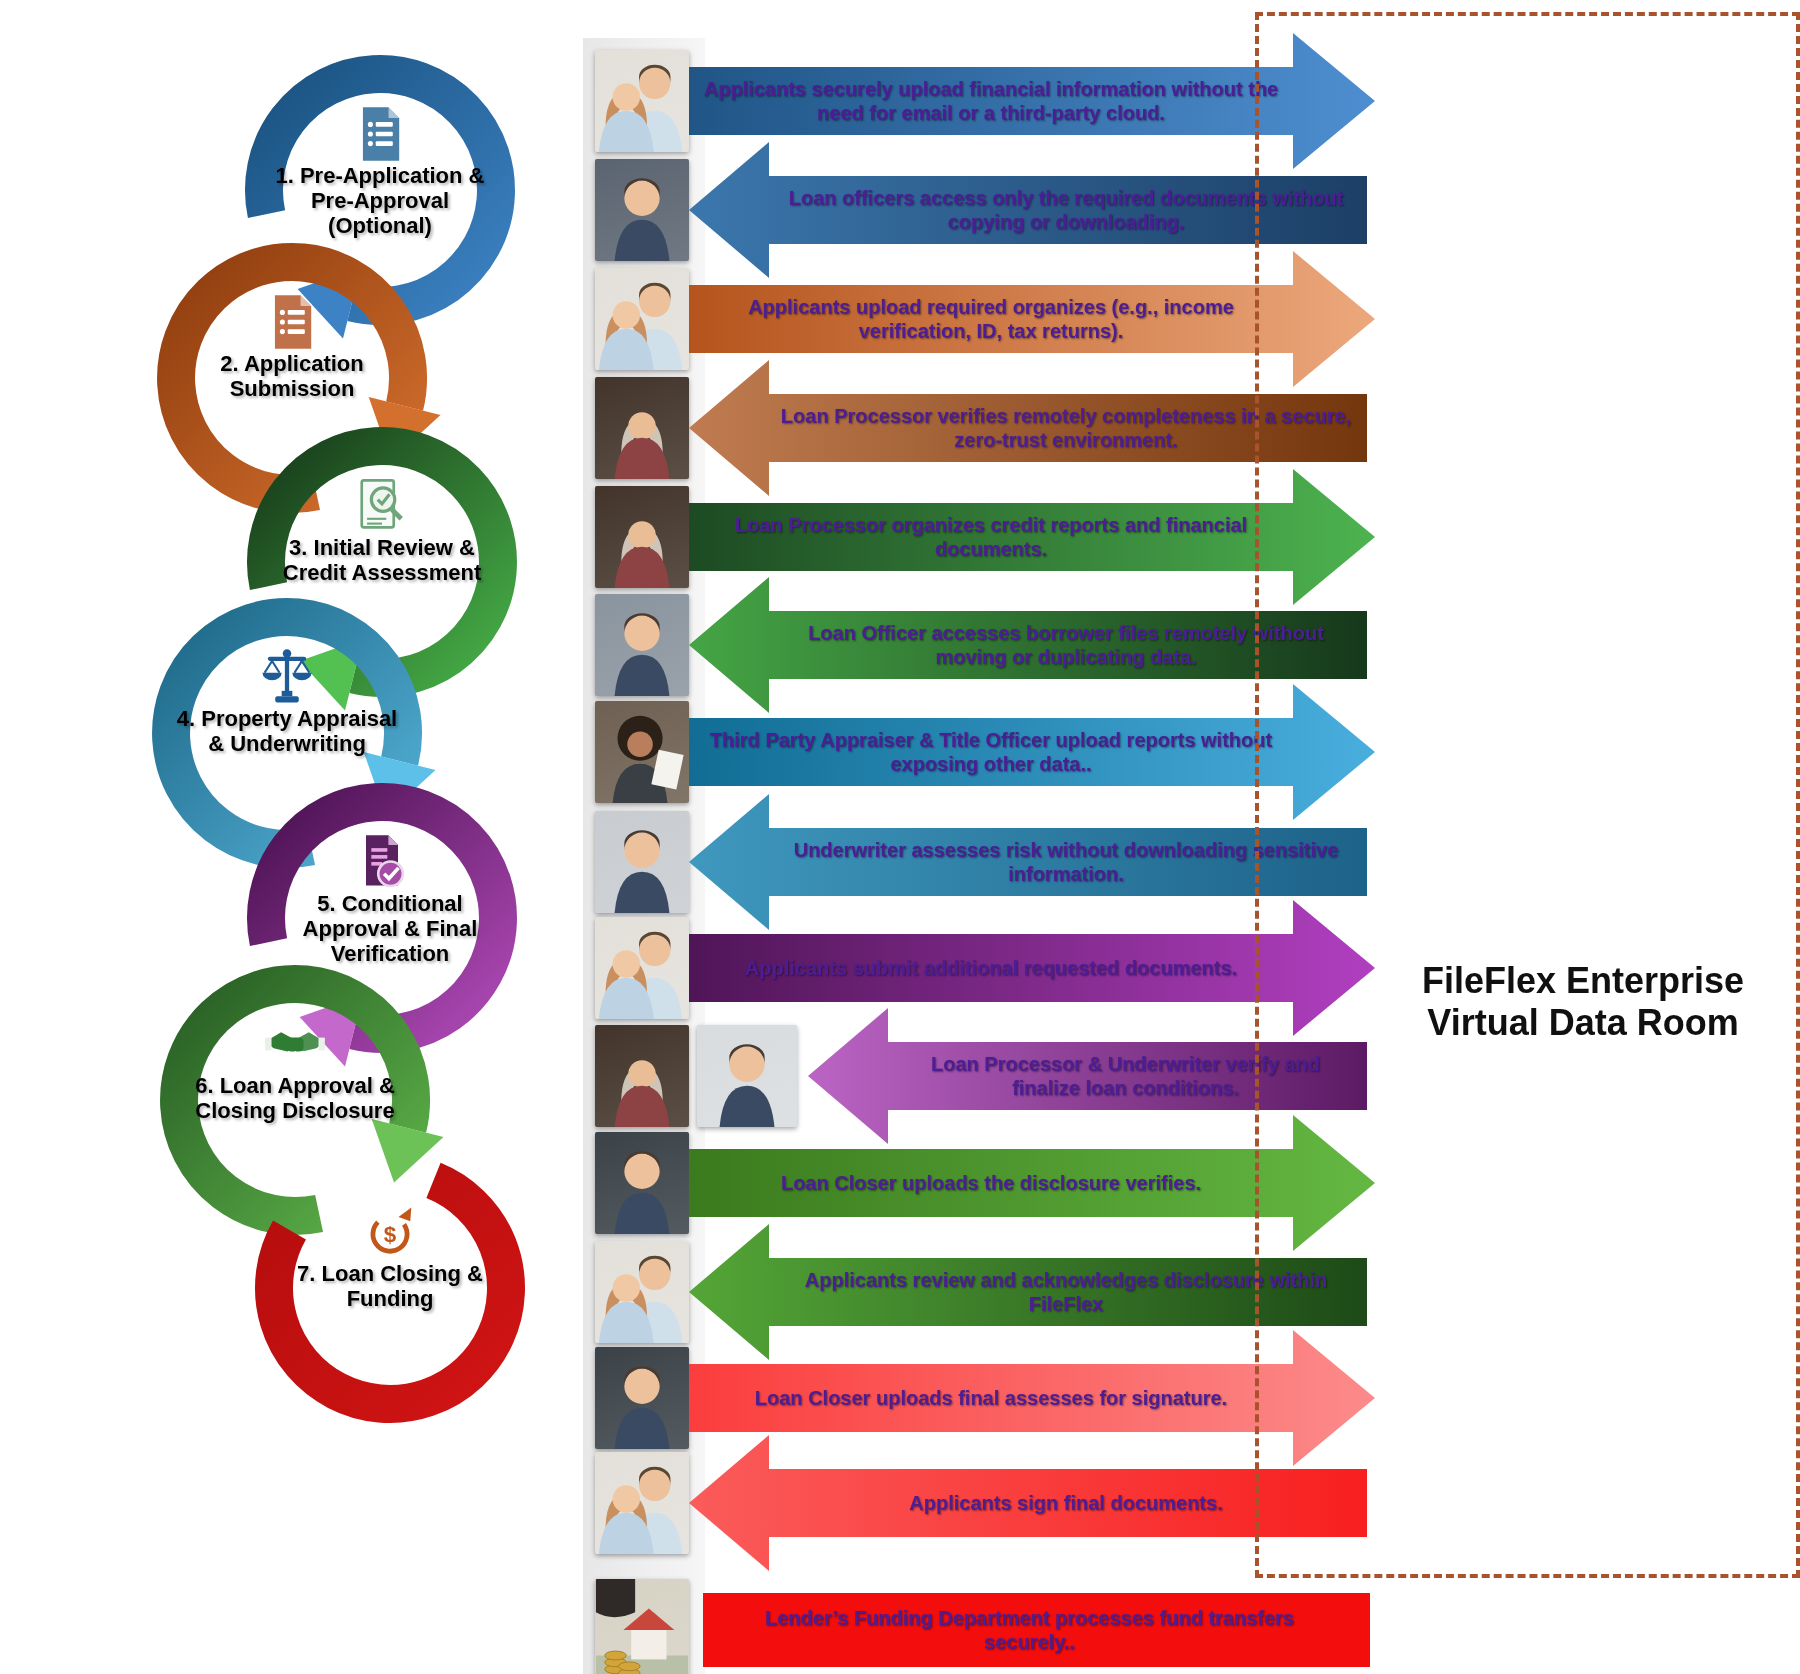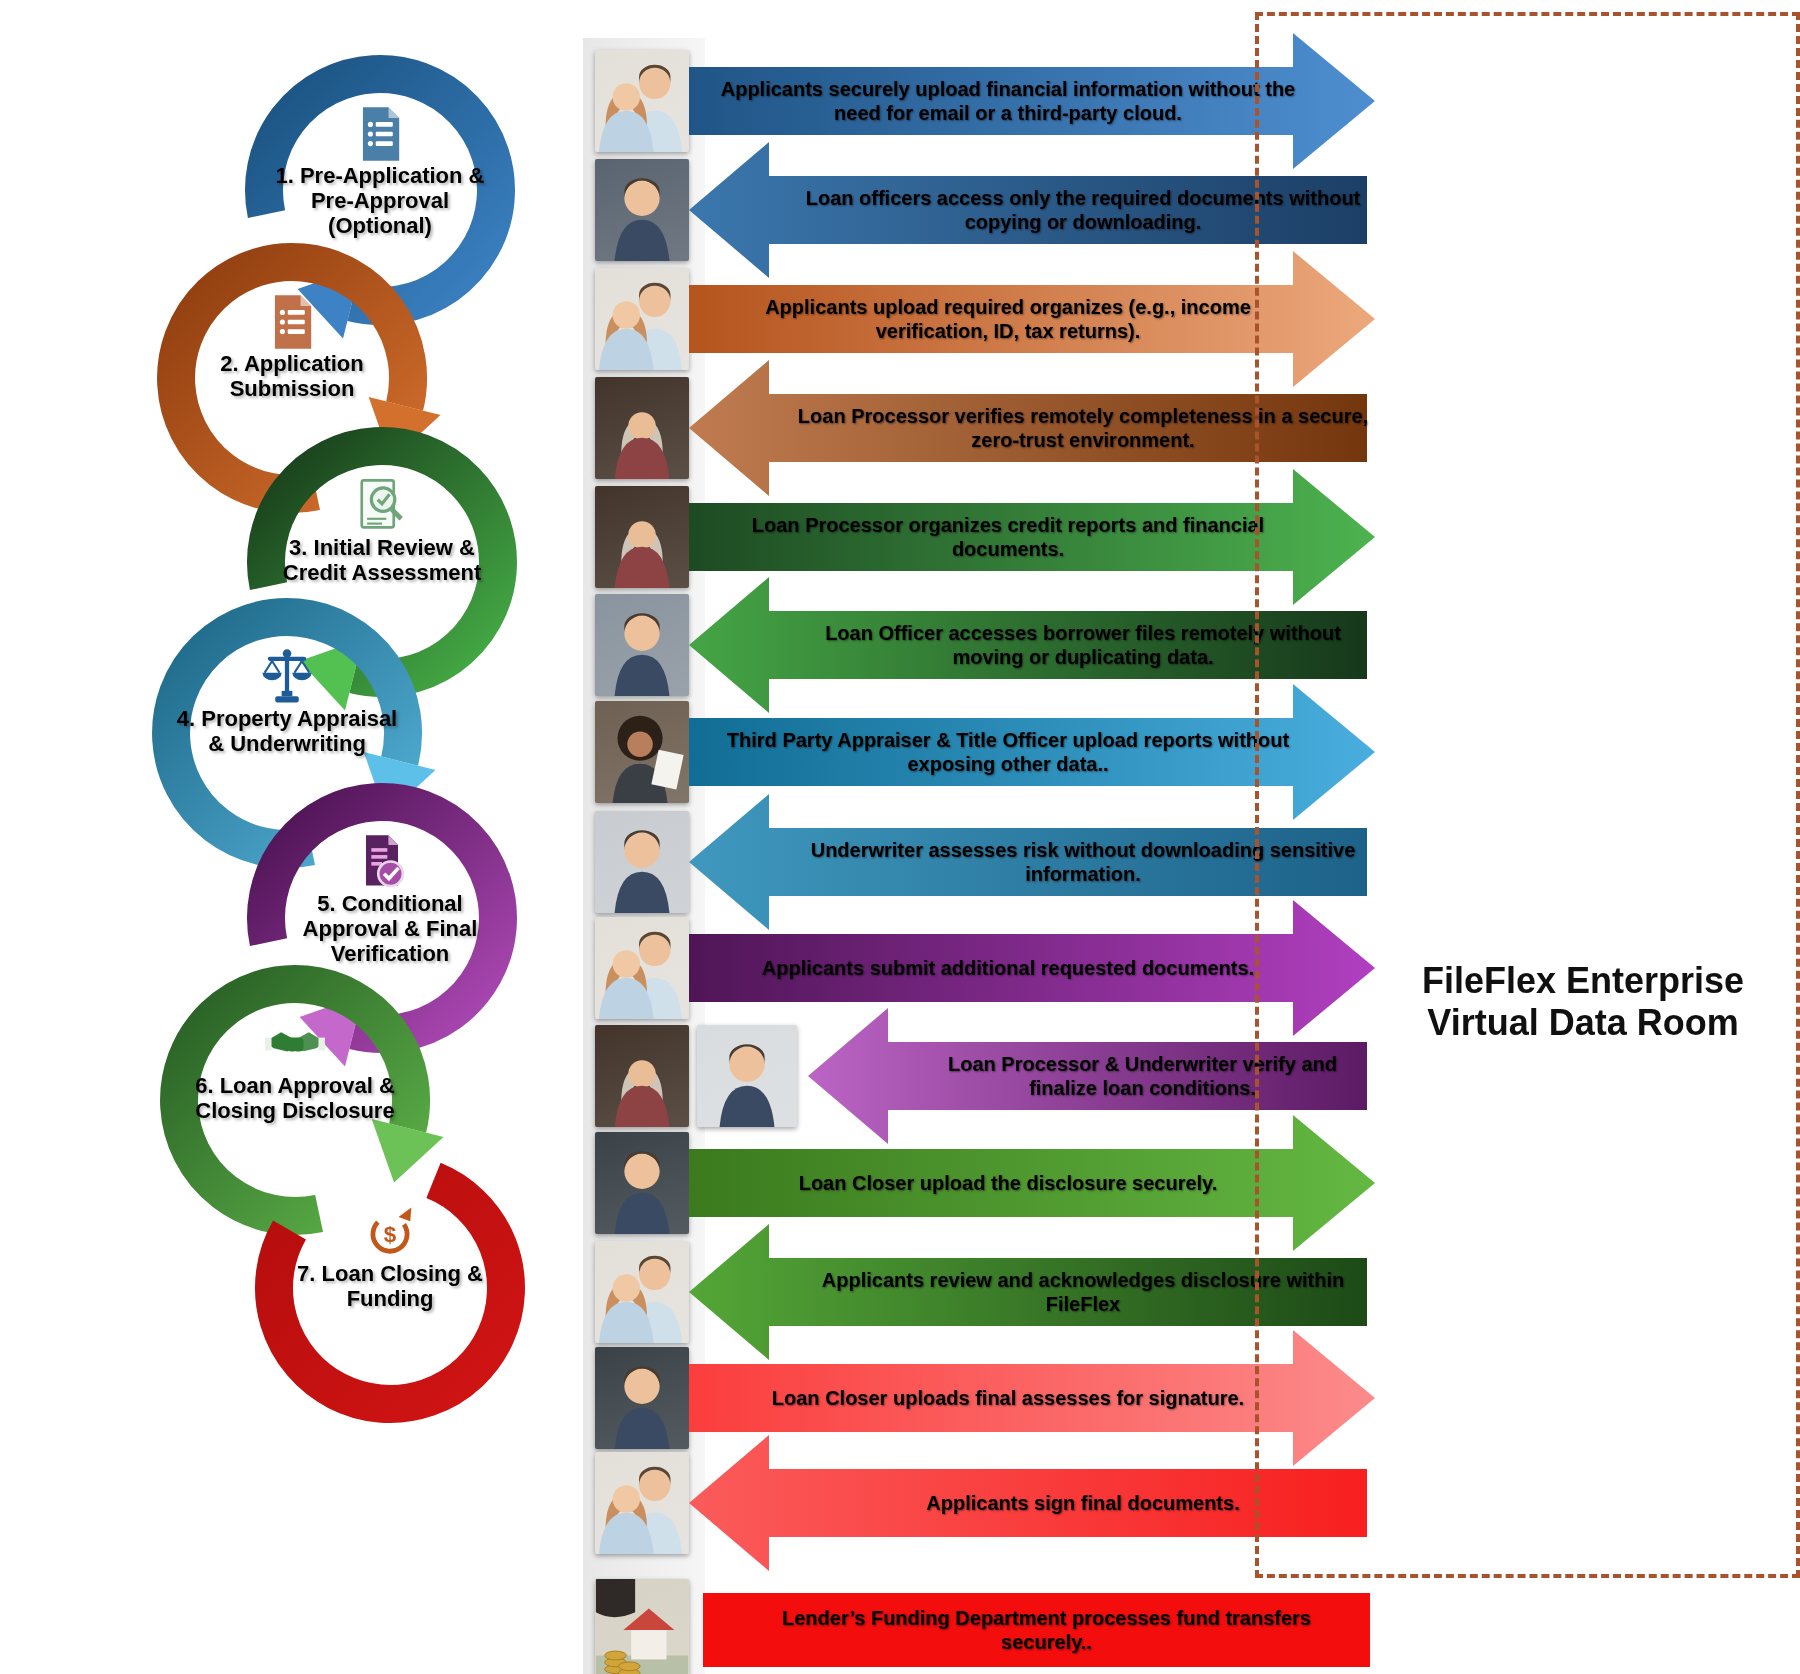--- a/index.html
+++ b/index.html
@@ -9,22 +9,22 @@
               background:linear-gradient(90deg,#e7e7e7,#f6f6f6);}
   .step-circle{position:absolute;width:300px;height:300px;}
   .step-circle svg{position:absolute;left:0;top:0;}
   .step-icon{position:absolute;width:64px;height:64px;}
   .step-label{position:absolute;width:236px;text-align:center;font-weight:bold;font-size:22px;
               color:#000000;line-height:1.13;text-shadow:2px 2px 3px rgba(0,0,0,0.30);}
   .photo{position:absolute;overflow:hidden;border-radius:2px;box-shadow:0 2px 5px rgba(0,0,0,.35);}
   .arrow-svg{position:absolute;}
   .arrow-rect{position:absolute;}
   .arrow-text{position:absolute;display:flex;align-items:center;justify-content:center;
-              text-align:center;color:#000000;font-weight:bold;font-size:20px;line-height:1.22;
-              text-shadow:1px 1px 2px rgba(0,0,0,.45);margin-left:17px;}
+              text-align:center;color:#4c1d95;font-weight:bold;font-size:20px;line-height:1.22;
+              text-shadow:1px 1px 2px rgba(0,0,0,.45);}
   .dashed-box{position:absolute;left:1255px;top:12px;width:537px;height:1558px;
               border:4px dashed #a8532c;z-index:6;pointer-events:none;}
   .logo{position:absolute;left:1437px;top:658px;width:276px;height:278px;border-radius:58px;
         background:linear-gradient(180deg,#f89d3e 0%,#ef7e17 55%,#e66a08 100%);
         box-shadow:0 12px 22px rgba(0,0,0,.28);z-index:4;text-align:center;}
   .logo .flx{margin-top:18px;font-size:124px;font-weight:bold;letter-spacing:-5px;color:#fff;
              line-height:1.05;text-shadow:0 5px 9px rgba(90,40,0,.35);}
   .logo .flx .x{color:#f9b97f;}
   .logo .enterprise{font-size:38px;color:#fff;margin-top:-10px;letter-spacing:1px;
                     text-shadow:0 3px 6px rgba(90,40,0,.30);}
@@ -402,21 +402,21 @@
         </svg></div>
       <svg width="686" height="136" viewBox="0 0 686 136" class="arrow-svg" style="left: 689px; top: 1115px;">
         <defs>
           <linearGradient id="rowgrad10" x1="0" y1="0" x2="1" y2="0">
             <stop offset="0%" stop-color="#3b7a1e"></stop>
             <stop offset="100%" stop-color="#64b842"></stop>
           </linearGradient>
         </defs>
         <polygon points="0,34 604,34 604,0 686,68 604,136 604,102 0,102" fill="url(#rowgrad10)"></polygon>
       </svg>
-      <div class="arrow-text" style="left: 703px; top: 1143px; width: 576px; height: 80px;">Loan Closer upload the disclosure securely.</div>
+      <div class="arrow-text" style="left: 703px; top: 1143px; width: 576px; height: 80px;">Loan Closer uploads the disclosure verifies.</div>
       <div class="photo" style="left: 595px; top: 1241px; width: 94px; height: 102px; background: linear-gradient(160deg, rgb(227, 224, 218), rgba(255, 255, 255, 0.133)), rgb(227, 224, 218);"><svg viewBox="0 0 94 104" width="100%" height="100%">
           <g>
             <circle cx="60" cy="34" r="16" fill="#ecc19c"></circle>
             <path d="M44,34 a16,16 0 0 1 32,0 v-7 a16,12 0 0 0 -32,0 z" fill="#5b4632"></path>
             <path d="M32,104 q4,-42 28,-42 q24,0 28,42 z" fill="#cfe0ea"></path>
             <path d="M11,96 q-6,-52 20,-54 q26,2 20,54 l-9,4 q5,-42 -11,-42 q-16,0 -11,42 z" fill="#c98f5f"></path>
             <circle cx="31" cy="48" r="14" fill="#f0c9a4"></circle>
             <path d="M3,104 q4,-42 28,-42 q24,0 28,42 z" fill="#bdd3e4"></path>
           </g>
         </svg></div>

